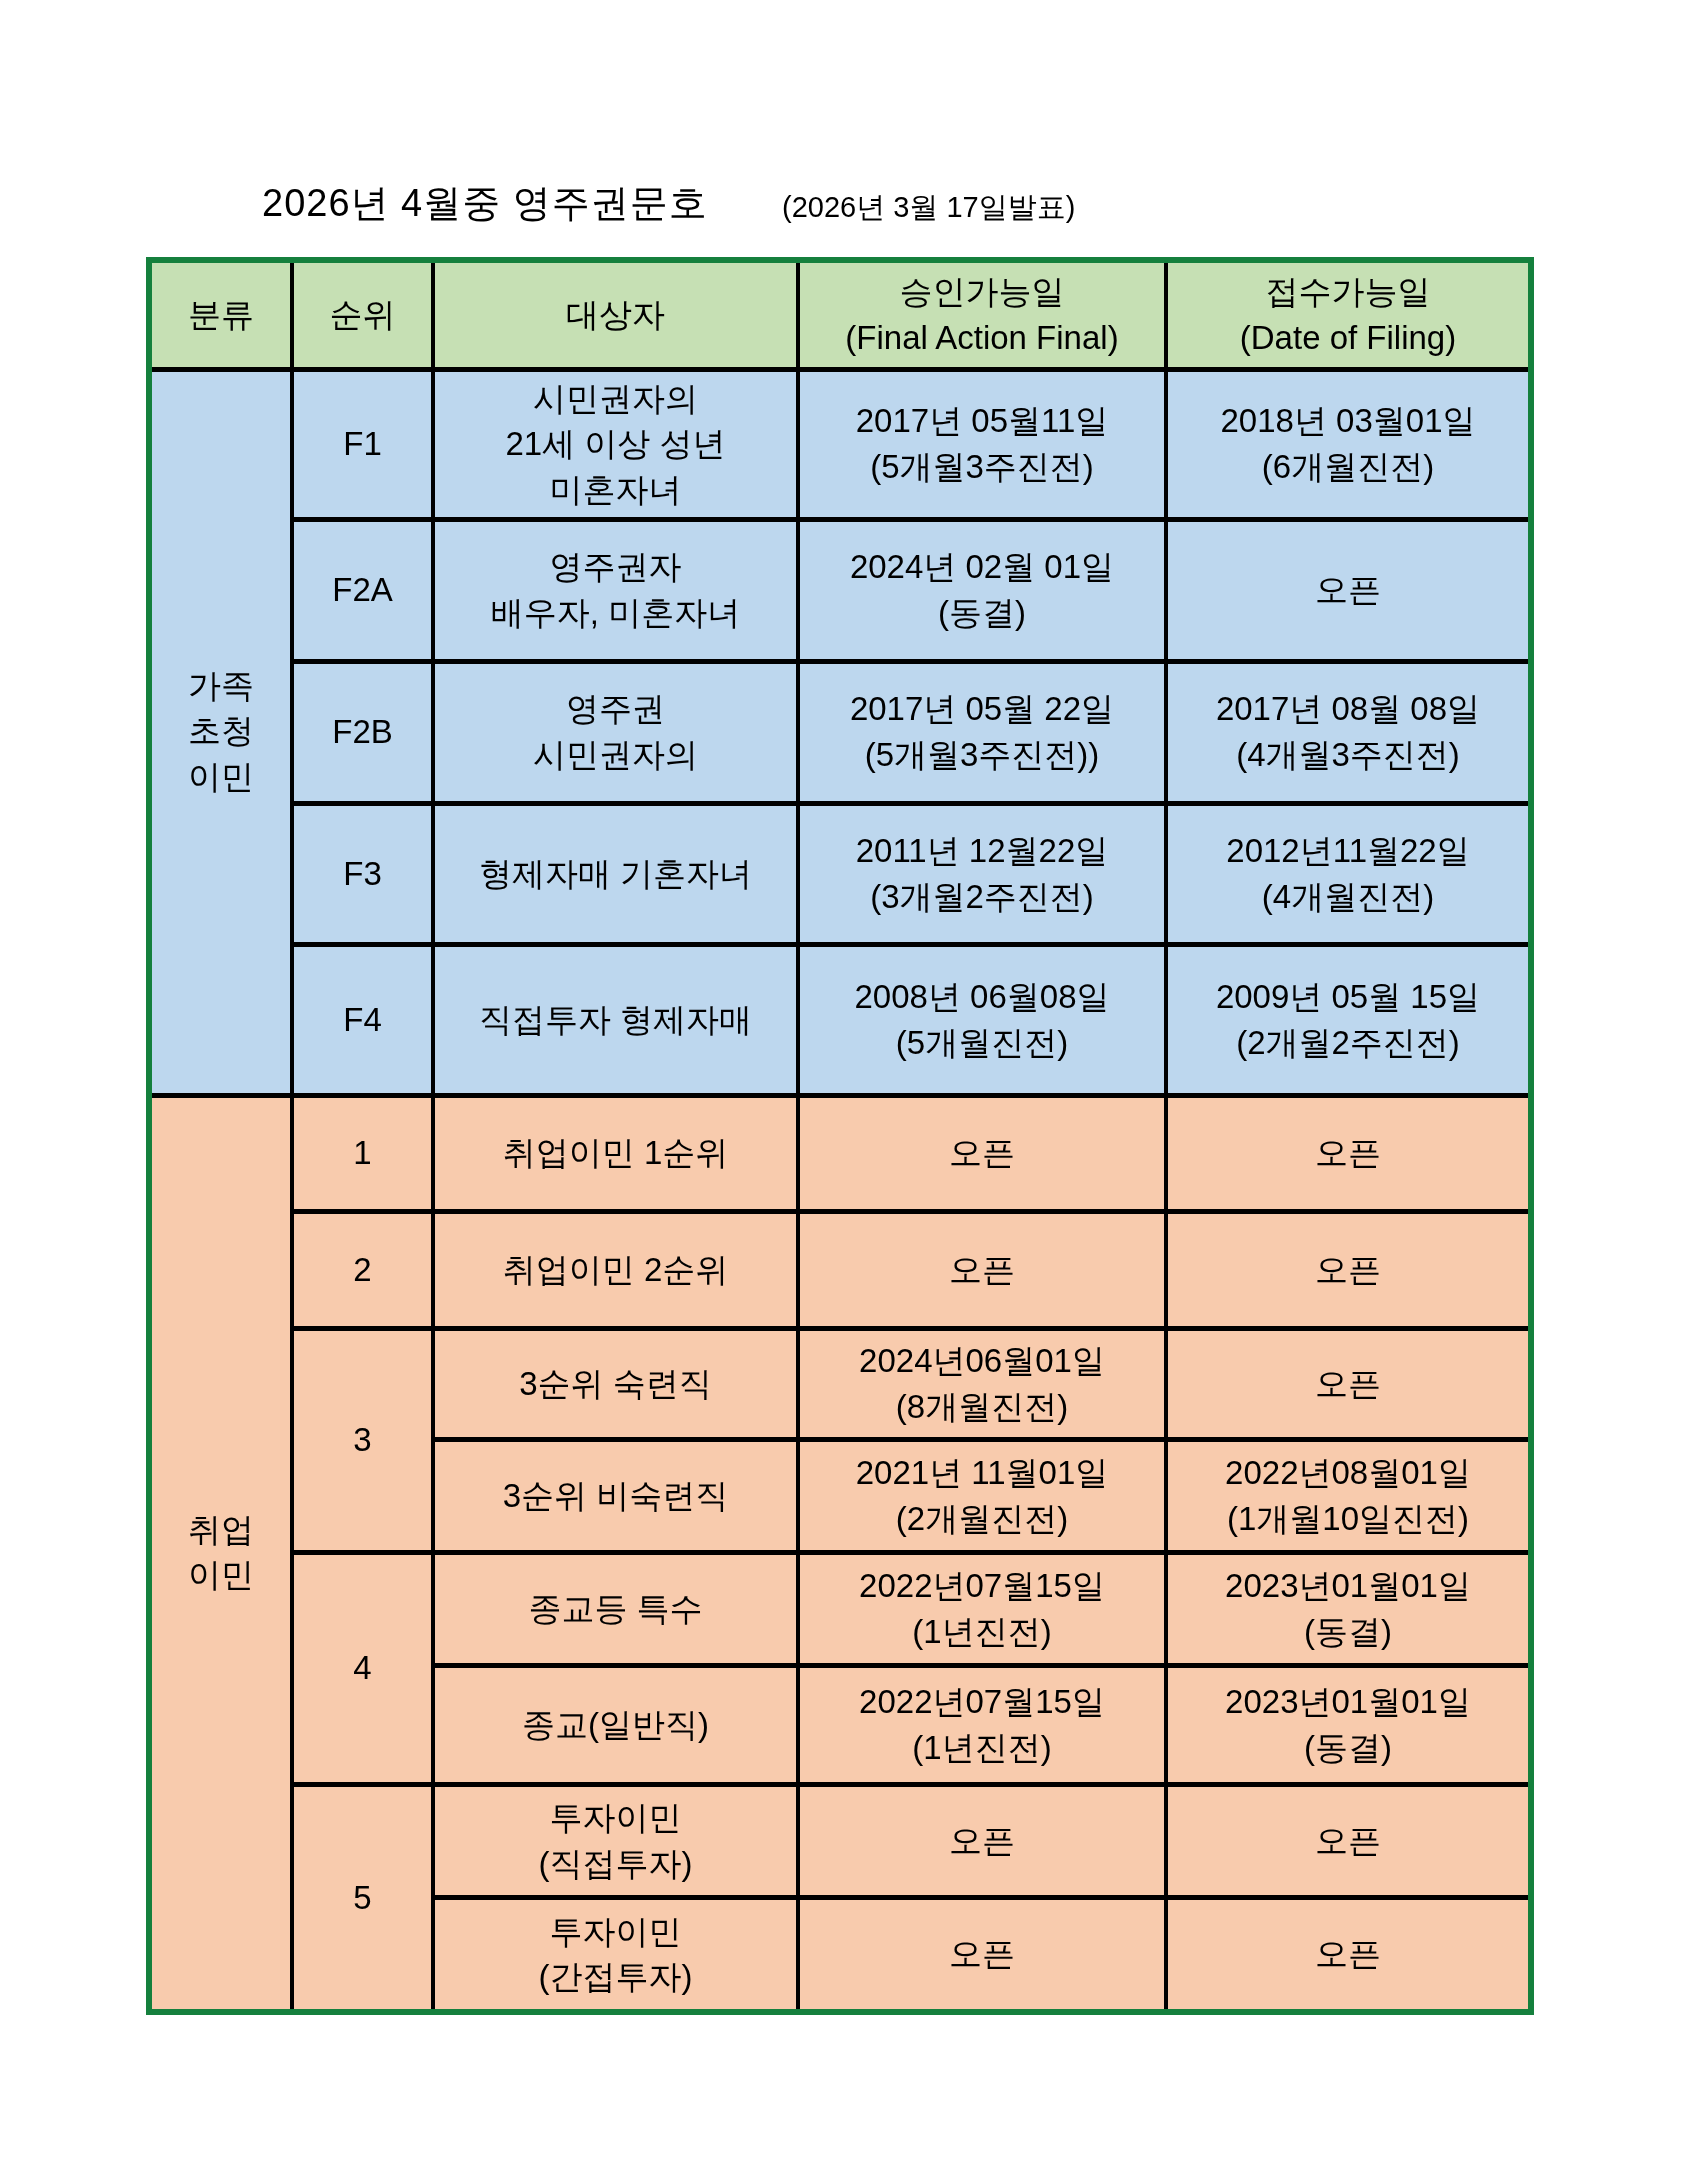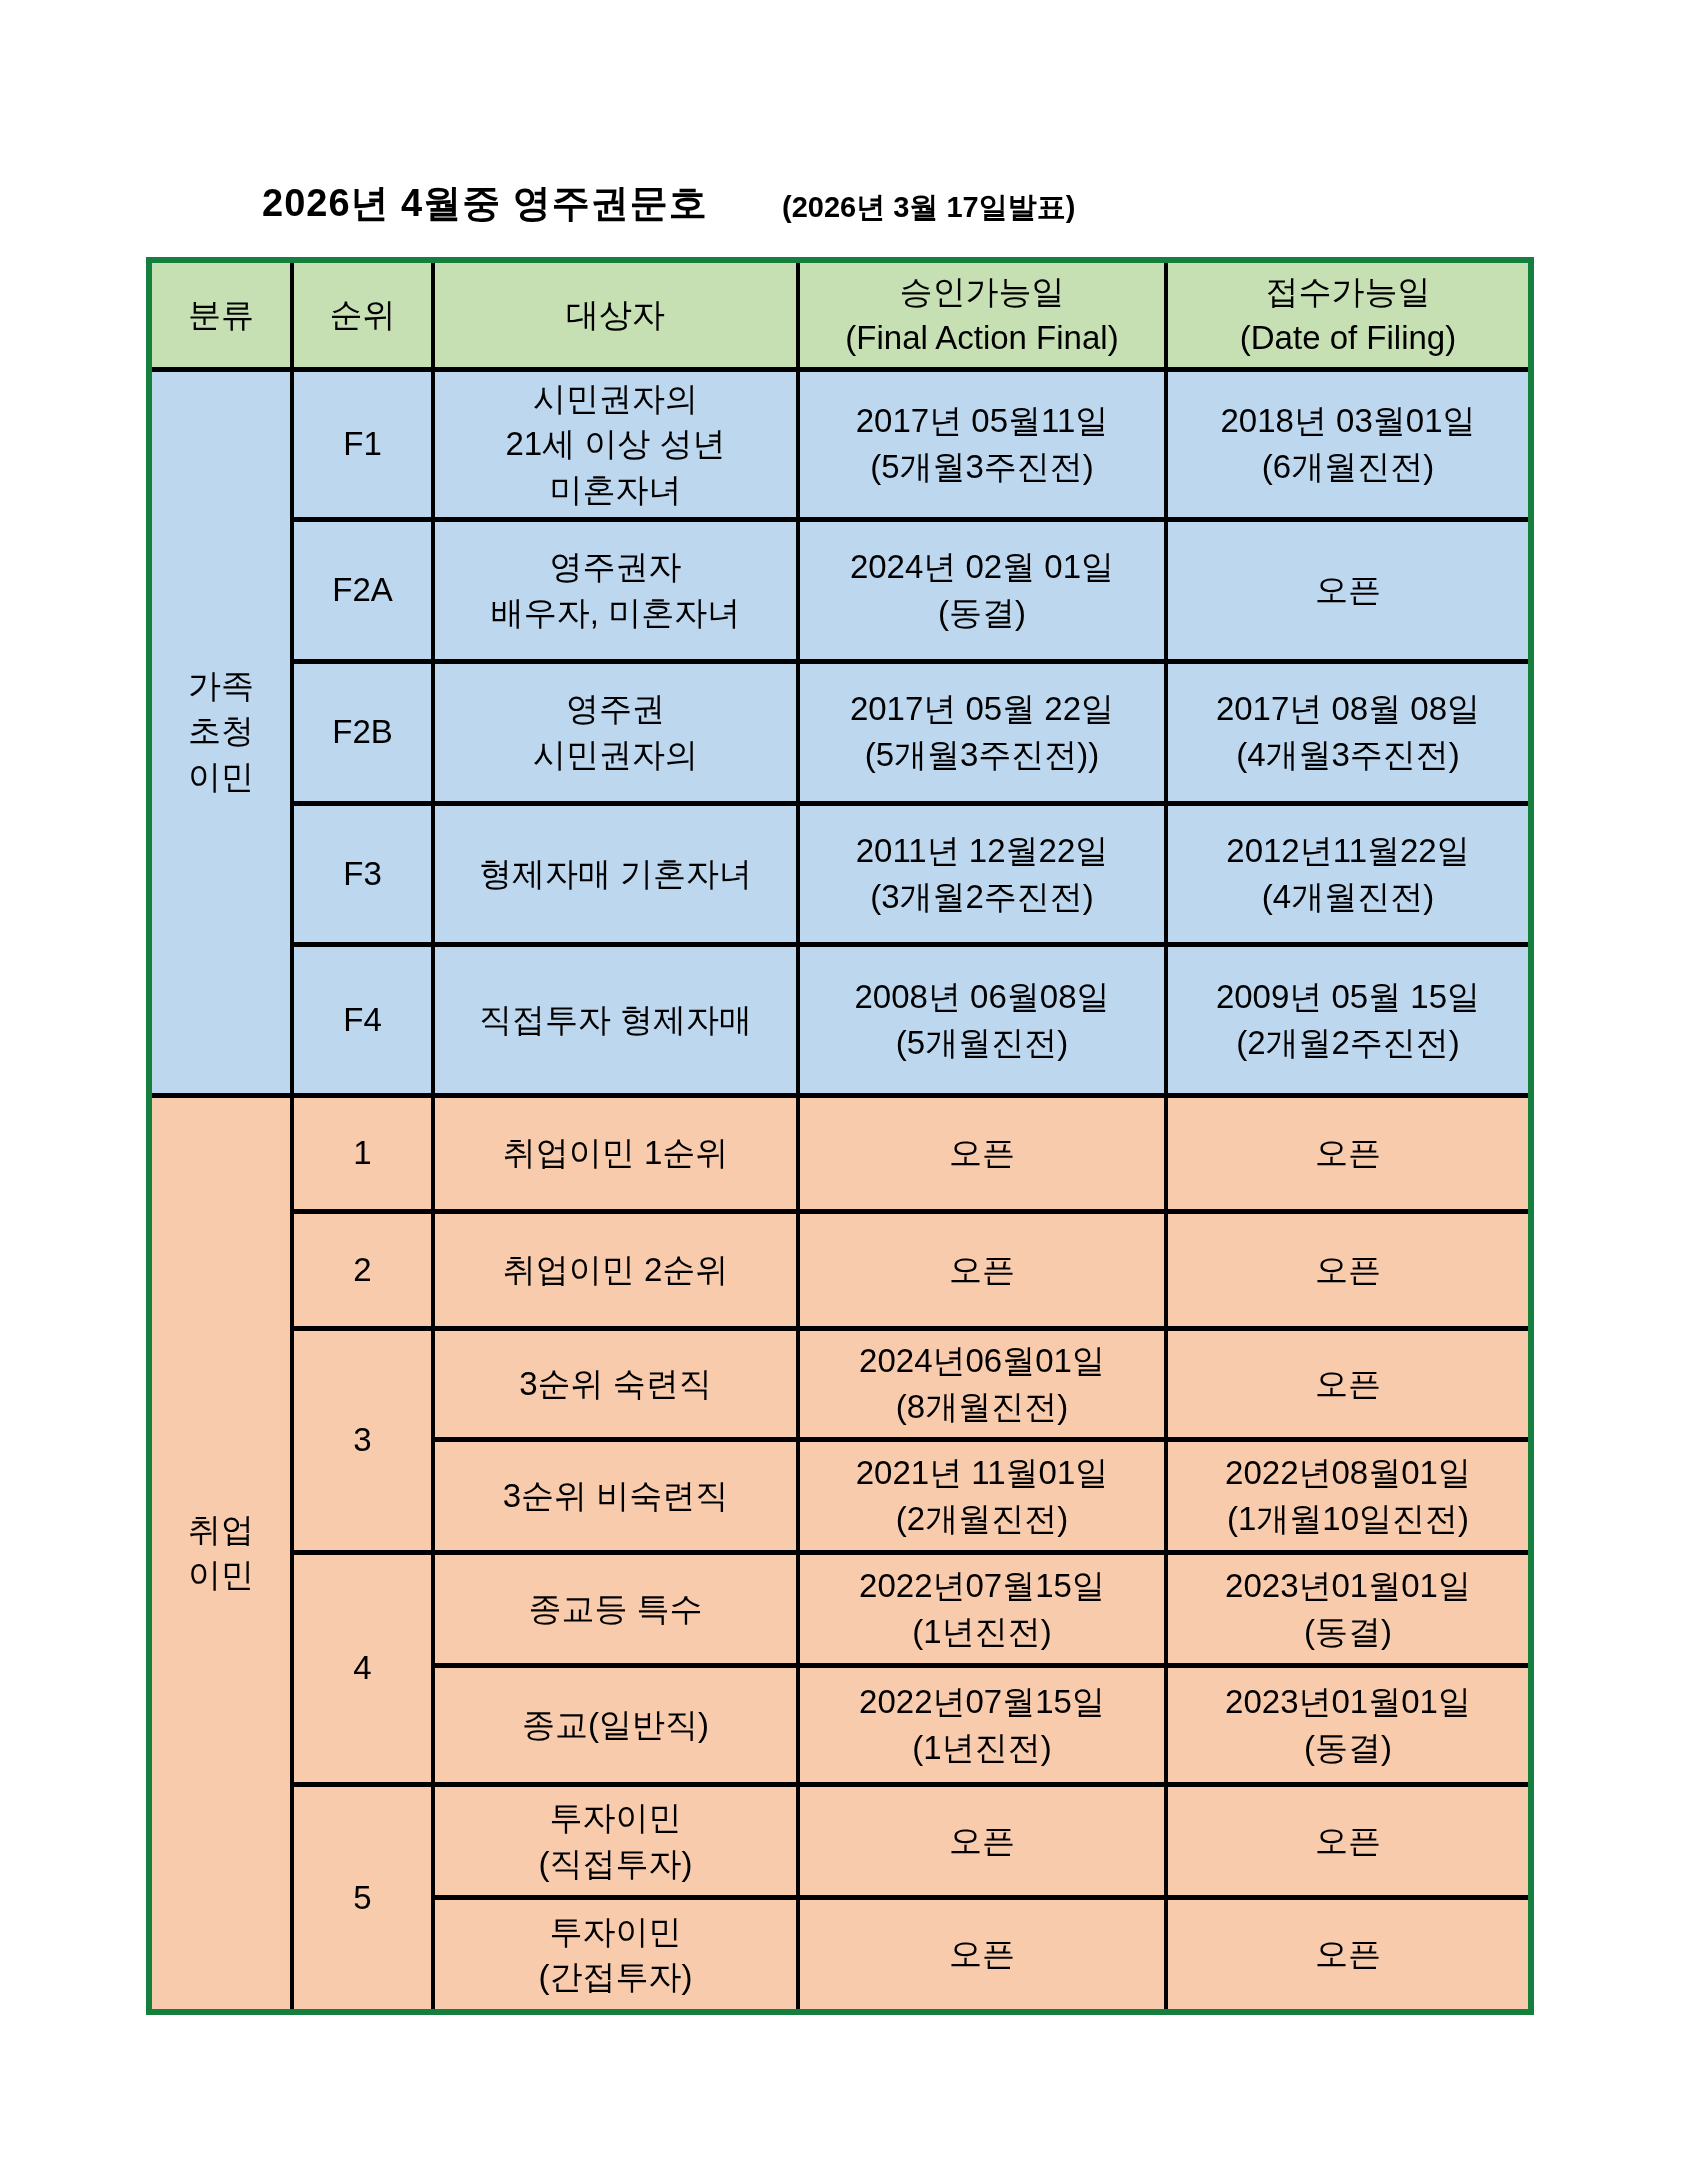--- a/index.html
+++ b/index.html
@@ -14,30 +14,30 @@
     width: 1684px;
     height: 2179px;
     background: #ffffff;
     overflow: hidden;
   }
   .doc-title {
     position: absolute;
     left: 262px;
     top: 178px;
     font-size: 38px;
-    font-weight: bold;
+    font-weight: normal;
     letter-spacing: 1px;
     white-space: nowrap;
   }
   .doc-subtitle {
     position: absolute;
     left: 782px;
     top: 188px;
     font-size: 29px;
-    font-weight: bold;
+    font-weight: normal;
     white-space: nowrap;
   }
   table.vbulletin {
     position: absolute;
     left: 146px;
     top: 257px;
     border-collapse: collapse;
     table-layout: fixed;
     border: 6px solid #15803d;
   }

